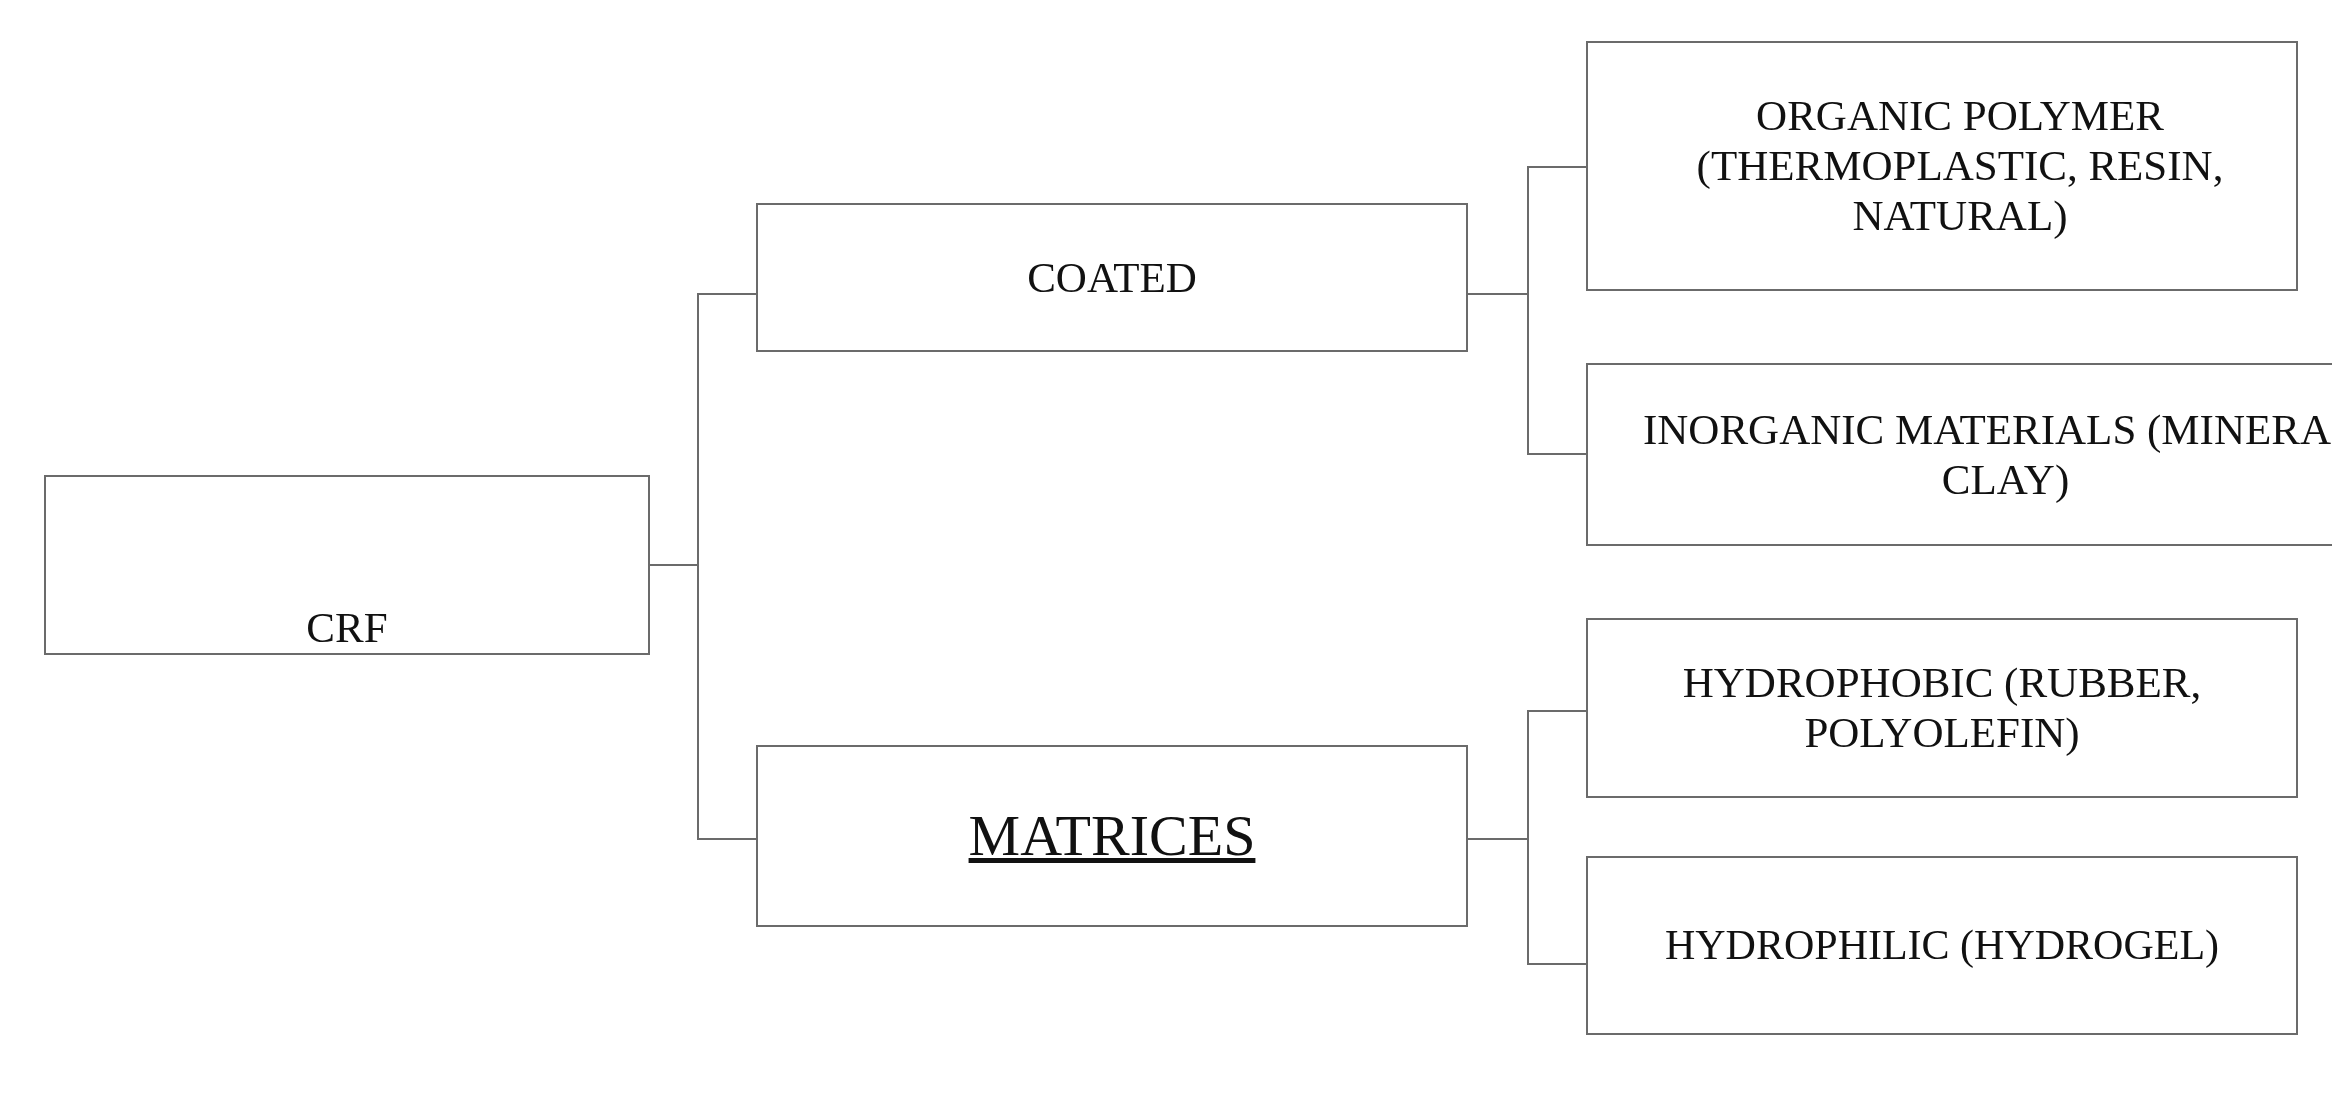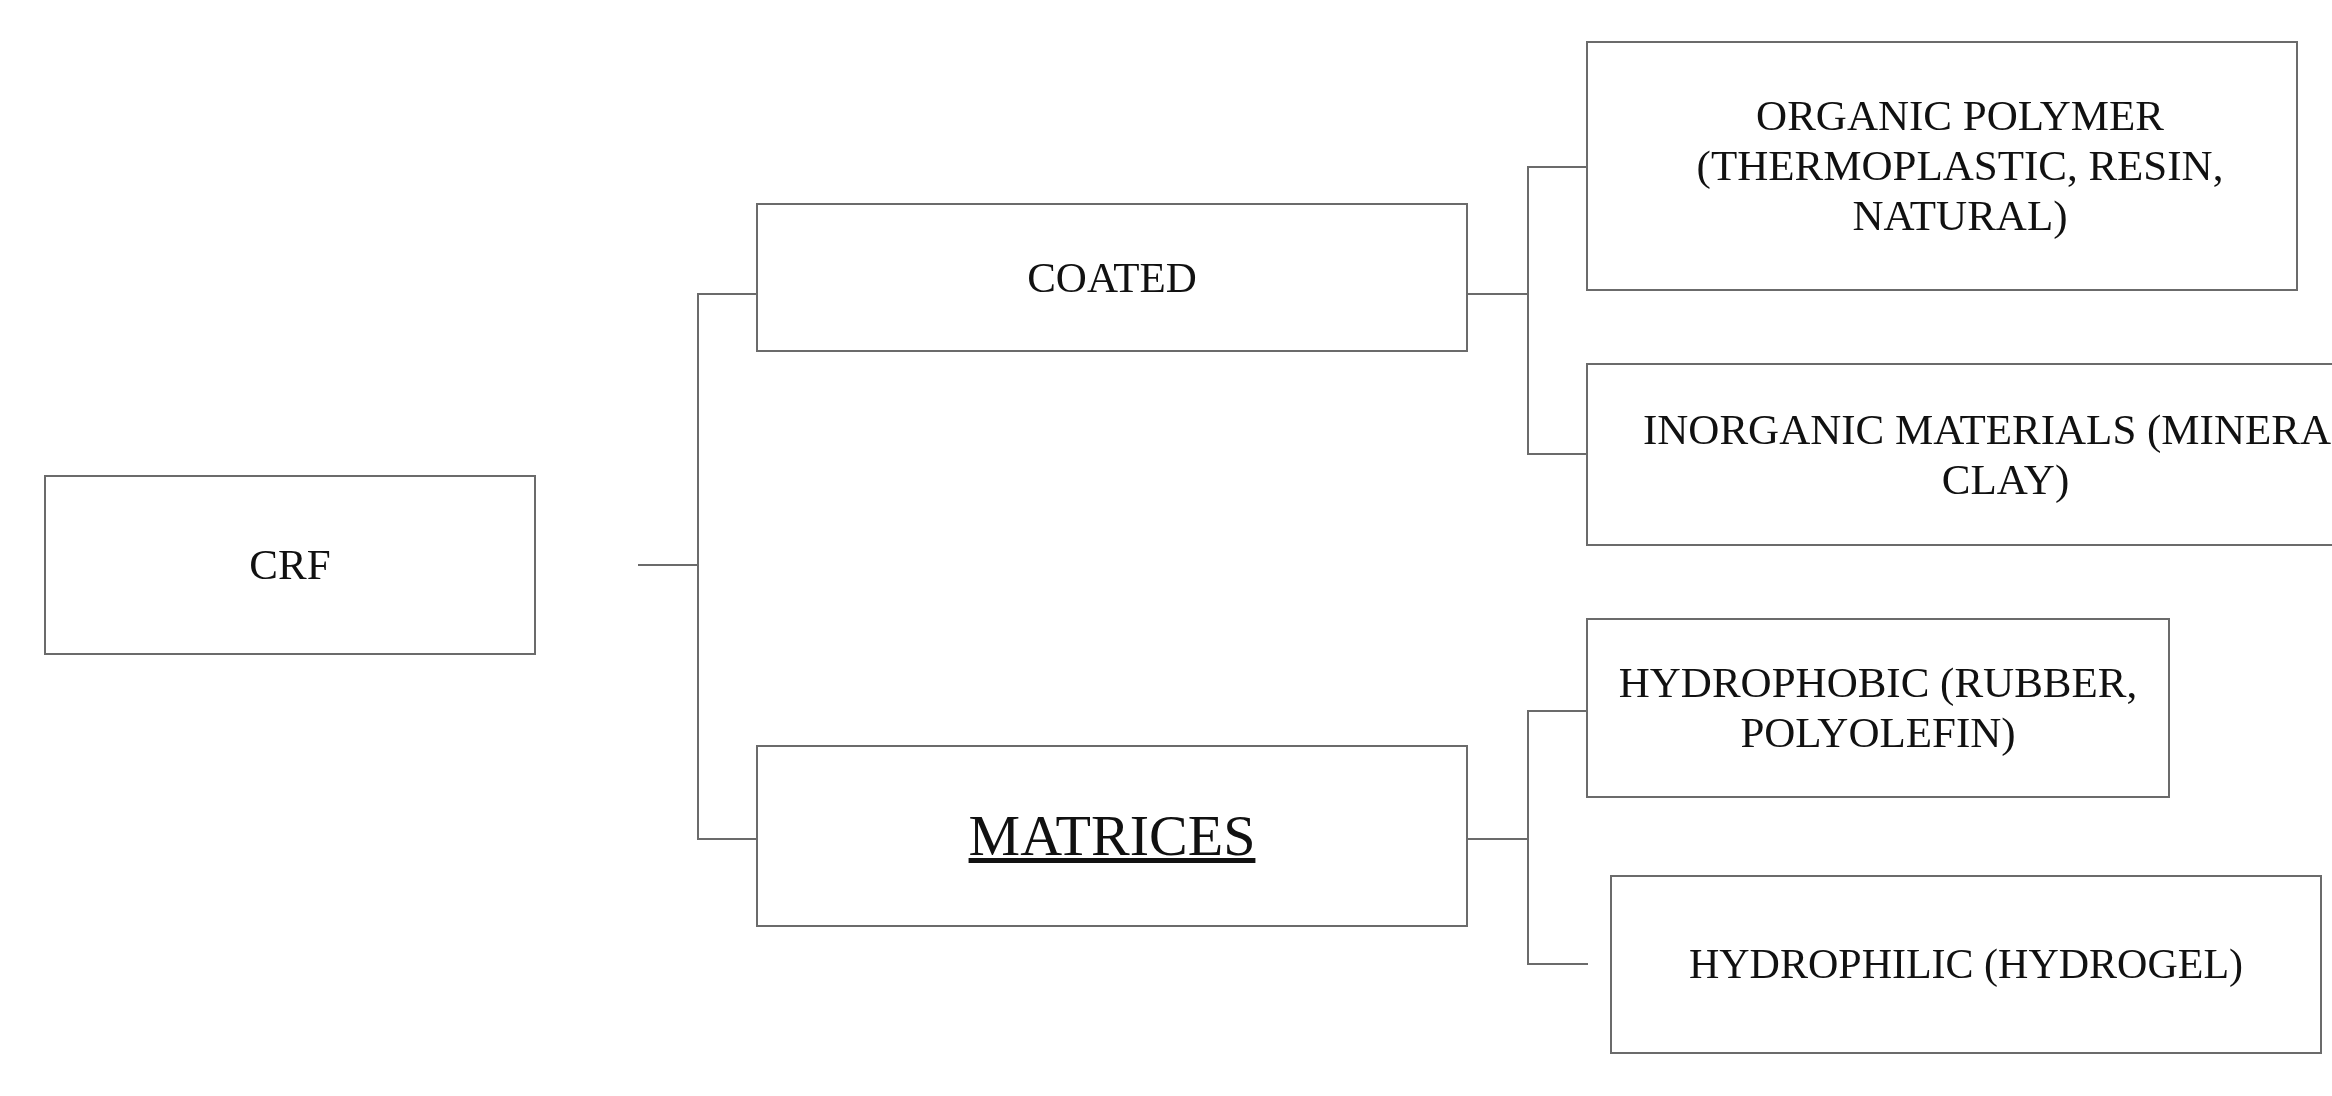--- a/index.html
+++ b/index.html
@@ -28,29 +28,29 @@
     color: #111111;
     line-height: 1.16;
     z-index: 2;
   }
   .node .label {
     display: block;
     width: 100%;
     padding: 0 4px;
   }
   
-  #node-crf       { left: 44px;   top: 475px;  width: 492px;  height: 180px;  font-size: 43px; }
+  #node-crf       { left: 44px;   top: 475px;  width: 606px;  height: 180px;  font-size: 43px; align-items: flex-end; }
   
   #node-coated    { left: 756px;  top: 203px;  width: 712px;  height: 149px;  font-size: 43px; }
   #node-matrices  { left: 756px;  top: 745px;  width: 712px;  height: 182px;  font-size: 58px; text-decoration: underline; }
   
   #node-organic      { left: 1586px; top: 41px;   width: 712px;  height: 250px; font-size: 43px; padding-left: 36px; }
   #node-inorganic    { left: 1586px; top: 363px;  width: 839px;  height: 183px; font-size: 43px; }
-  #node-hydrophobic  { left: 1586px; top: 618px;  width: 584px;  height: 180px; font-size: 43px; }
-  #node-hydrophilic  { left: 1586px; top: 875px;  width: 712px;  height: 179px; font-size: 42px; margin-left: 24px; }
+  #node-hydrophobic  { left: 1586px; top: 618px;  width: 712px;  height: 180px; font-size: 43px; }
+  #node-hydrophilic  { left: 1586px; top: 856px;  width: 712px;  height: 179px; font-size: 42px; }
   #node-hydrophilic .label { padding: 0 1px; white-space: nowrap; }
 
   
   .edge {
     position: absolute;
     background: #6b6b6b;
     z-index: 1;
   }
   .edge.h { height: 2px; }
   .edge.v { width: 2px; }

